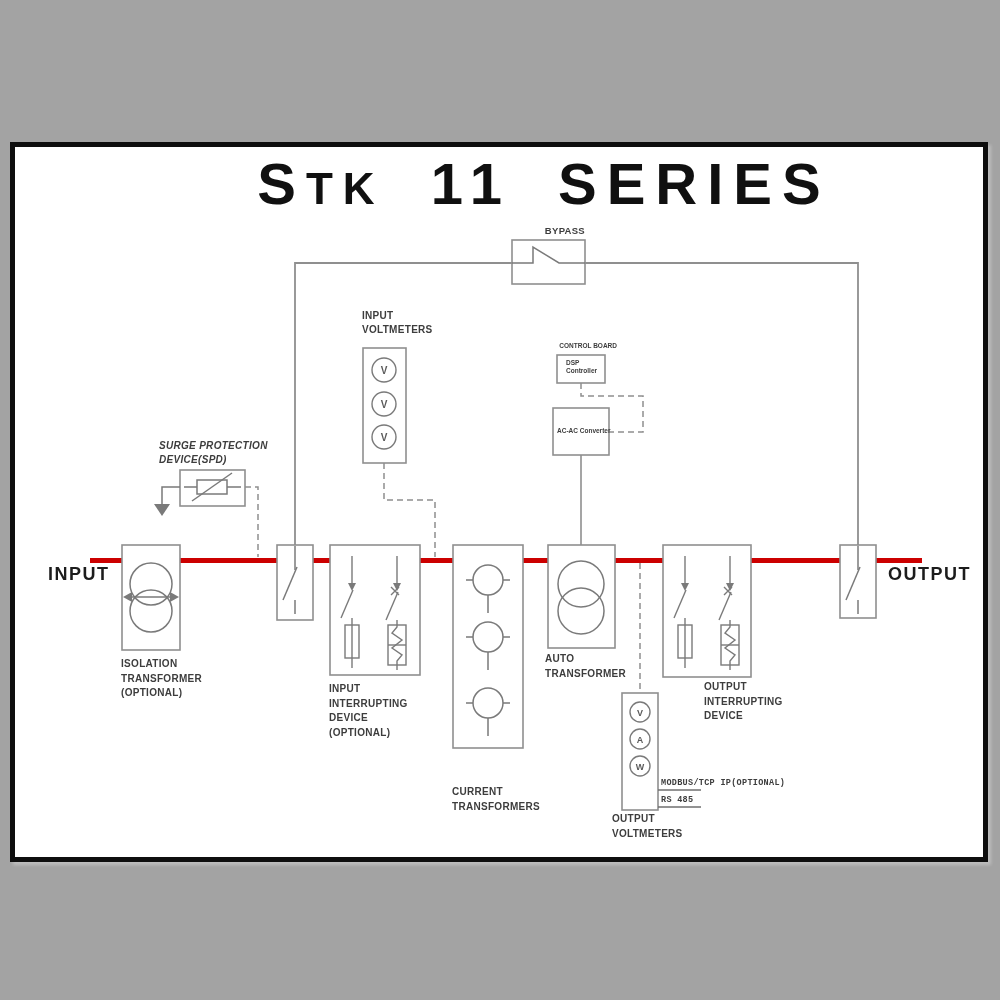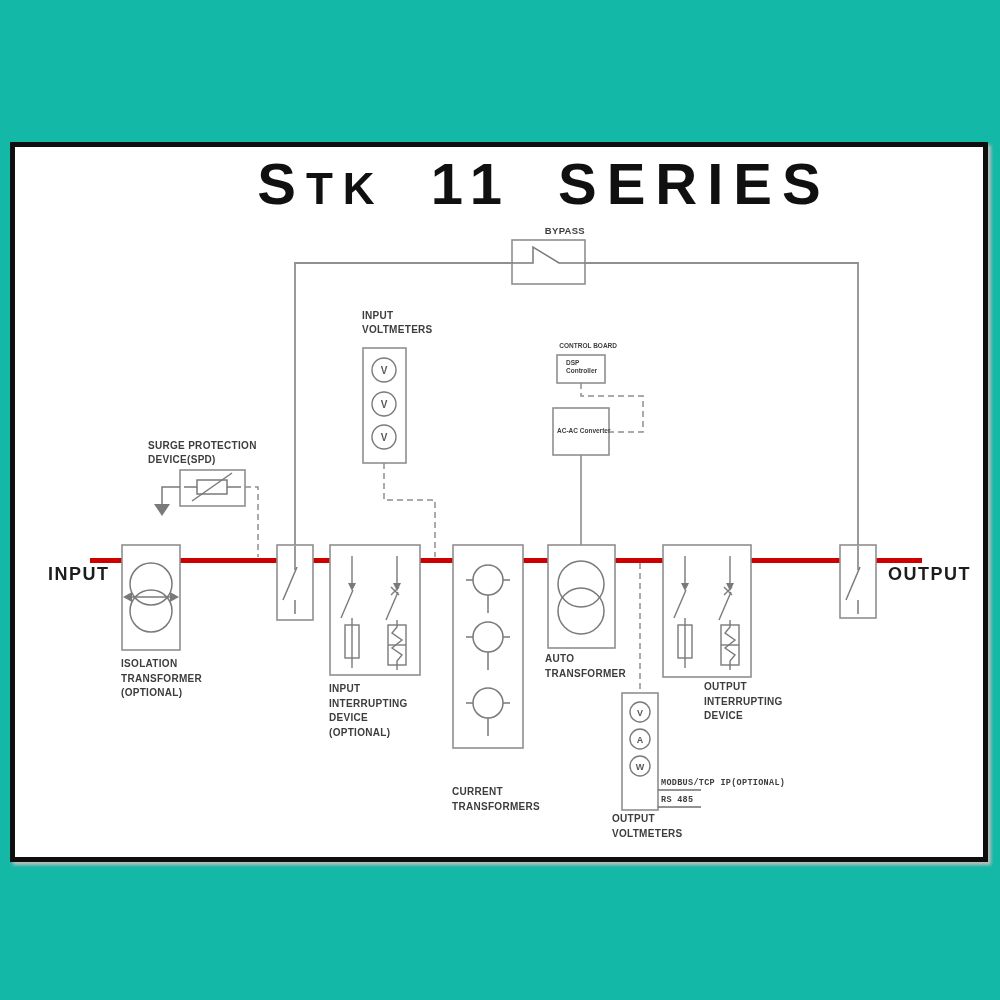--- a/index.html
+++ b/index.html
@@ -1,16 +1,16 @@
 <!DOCTYPE html>
 <html><head>
 <meta charset="utf-8">
 <style>
   html,body{margin:0;padding:0;background:#ffffff;}
-  .canvas{position:relative;width:1000px;height:1000px;background:#14b8a6;overflow:hidden;
+  .canvas{position:relative;width:1000px;height:1000px;background:#a3a3a3;overflow:hidden;
           font-family:"Liberation Sans",sans-serif;}
   .frame{position:absolute;left:10px;top:142px;width:978px;height:720px;box-sizing:border-box;
          border:5px solid #0e0e0e;background:#ffffff;box-shadow:3px 3px 3px #bdbdbd;}
   .title-row{position:absolute;left:10px;top:150px;width:978px;text-align:center;
              color:#101010;font-weight:bold;white-space:nowrap;transform:translateX(45px);
              letter-spacing:10px;}
   .title-row .big{font-size:58px;}
   .title-row .smallcap{font-size:44px;}
   .title-row .gap{display:inline-block;width:46px;}
   svg.diagram{position:absolute;left:0;top:0;}
@@ -177,21 +177,21 @@
     <span>VOLTMETERS</span>
   </div>
 
   <div class="lbl tiny center" style="left:545px;top:342px;width:72px;">CONTROL BOARD</div>
   <div class="lbl tiny" style="left:566px;top:359px;">
     <span>DSP</span>
     <span>Controller</span>
   </div>
   <div class="lbl tiny" style="left:557px;top:427px;">AC-AC Converter</div>
 
-  <div class="lbl" style="left:148px;top:439px;line-height:13.5px;">
+  <div class="lbl" style="left:159px;top:439px;line-height:13.5px;font-style:italic;">
     <span>SURGE PROTECTION</span>
     <span>DEVICE(SPD)</span>
   </div>
 
   <div class="lbl" style="left:121px;top:657px;">
     <span>ISOLATION</span>
     <span>TRANSFORMER</span>
     <span>(OPTIONAL)</span>
   </div>
 

